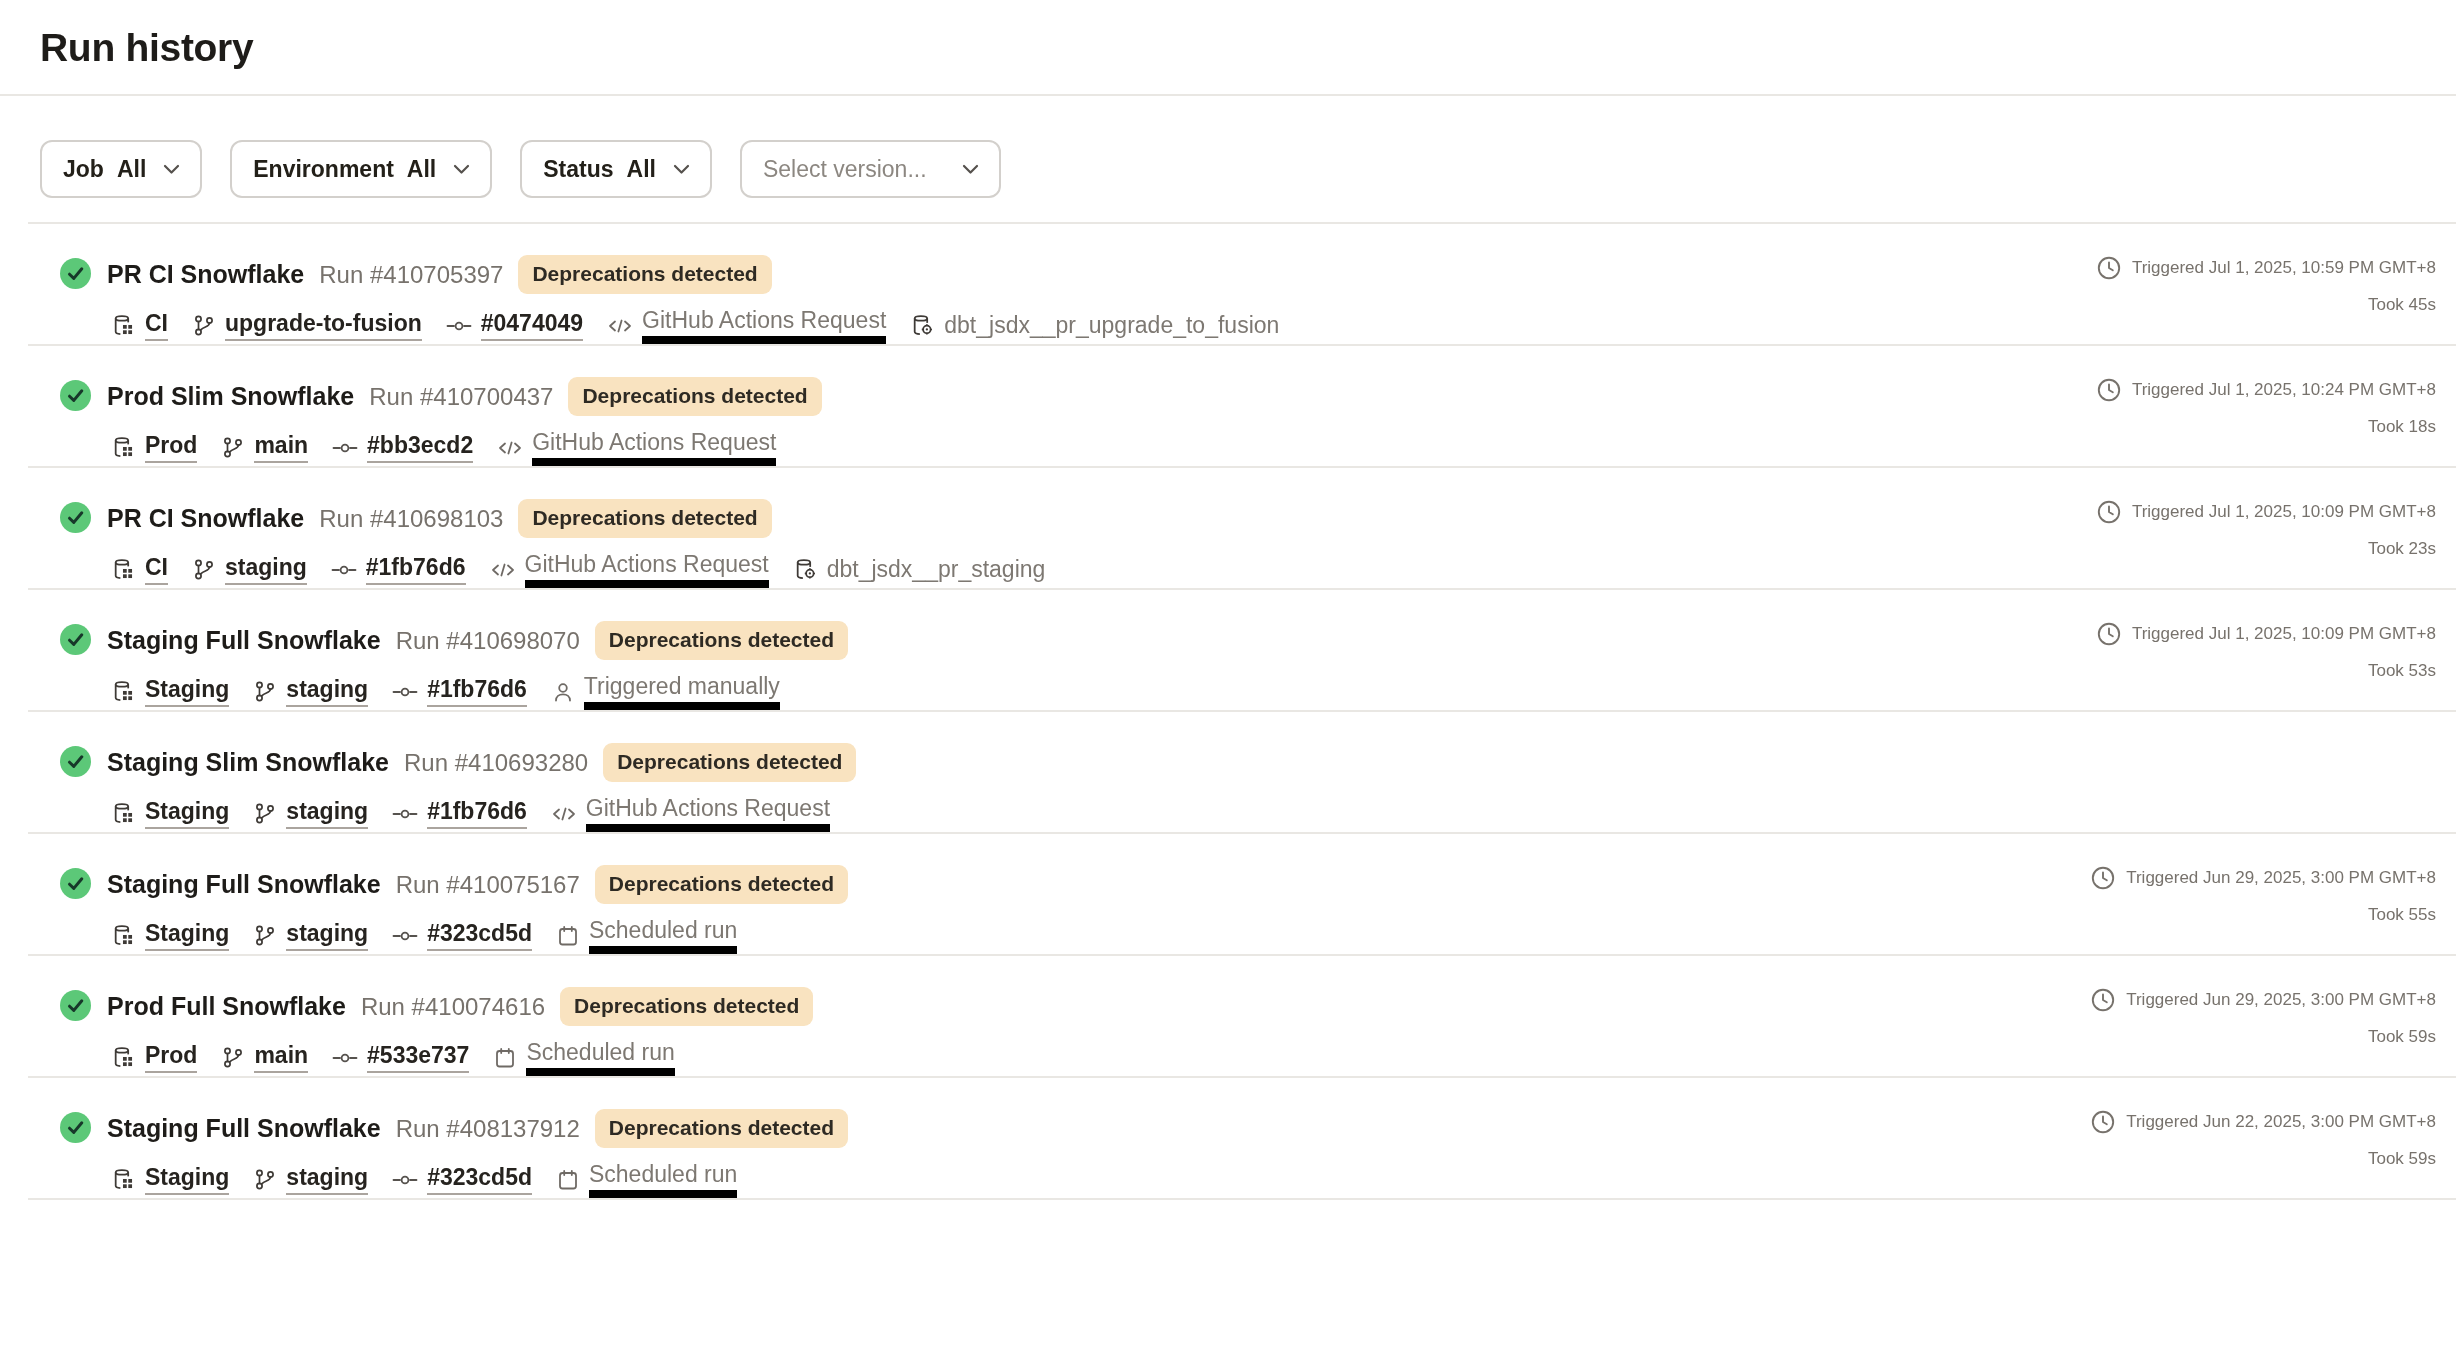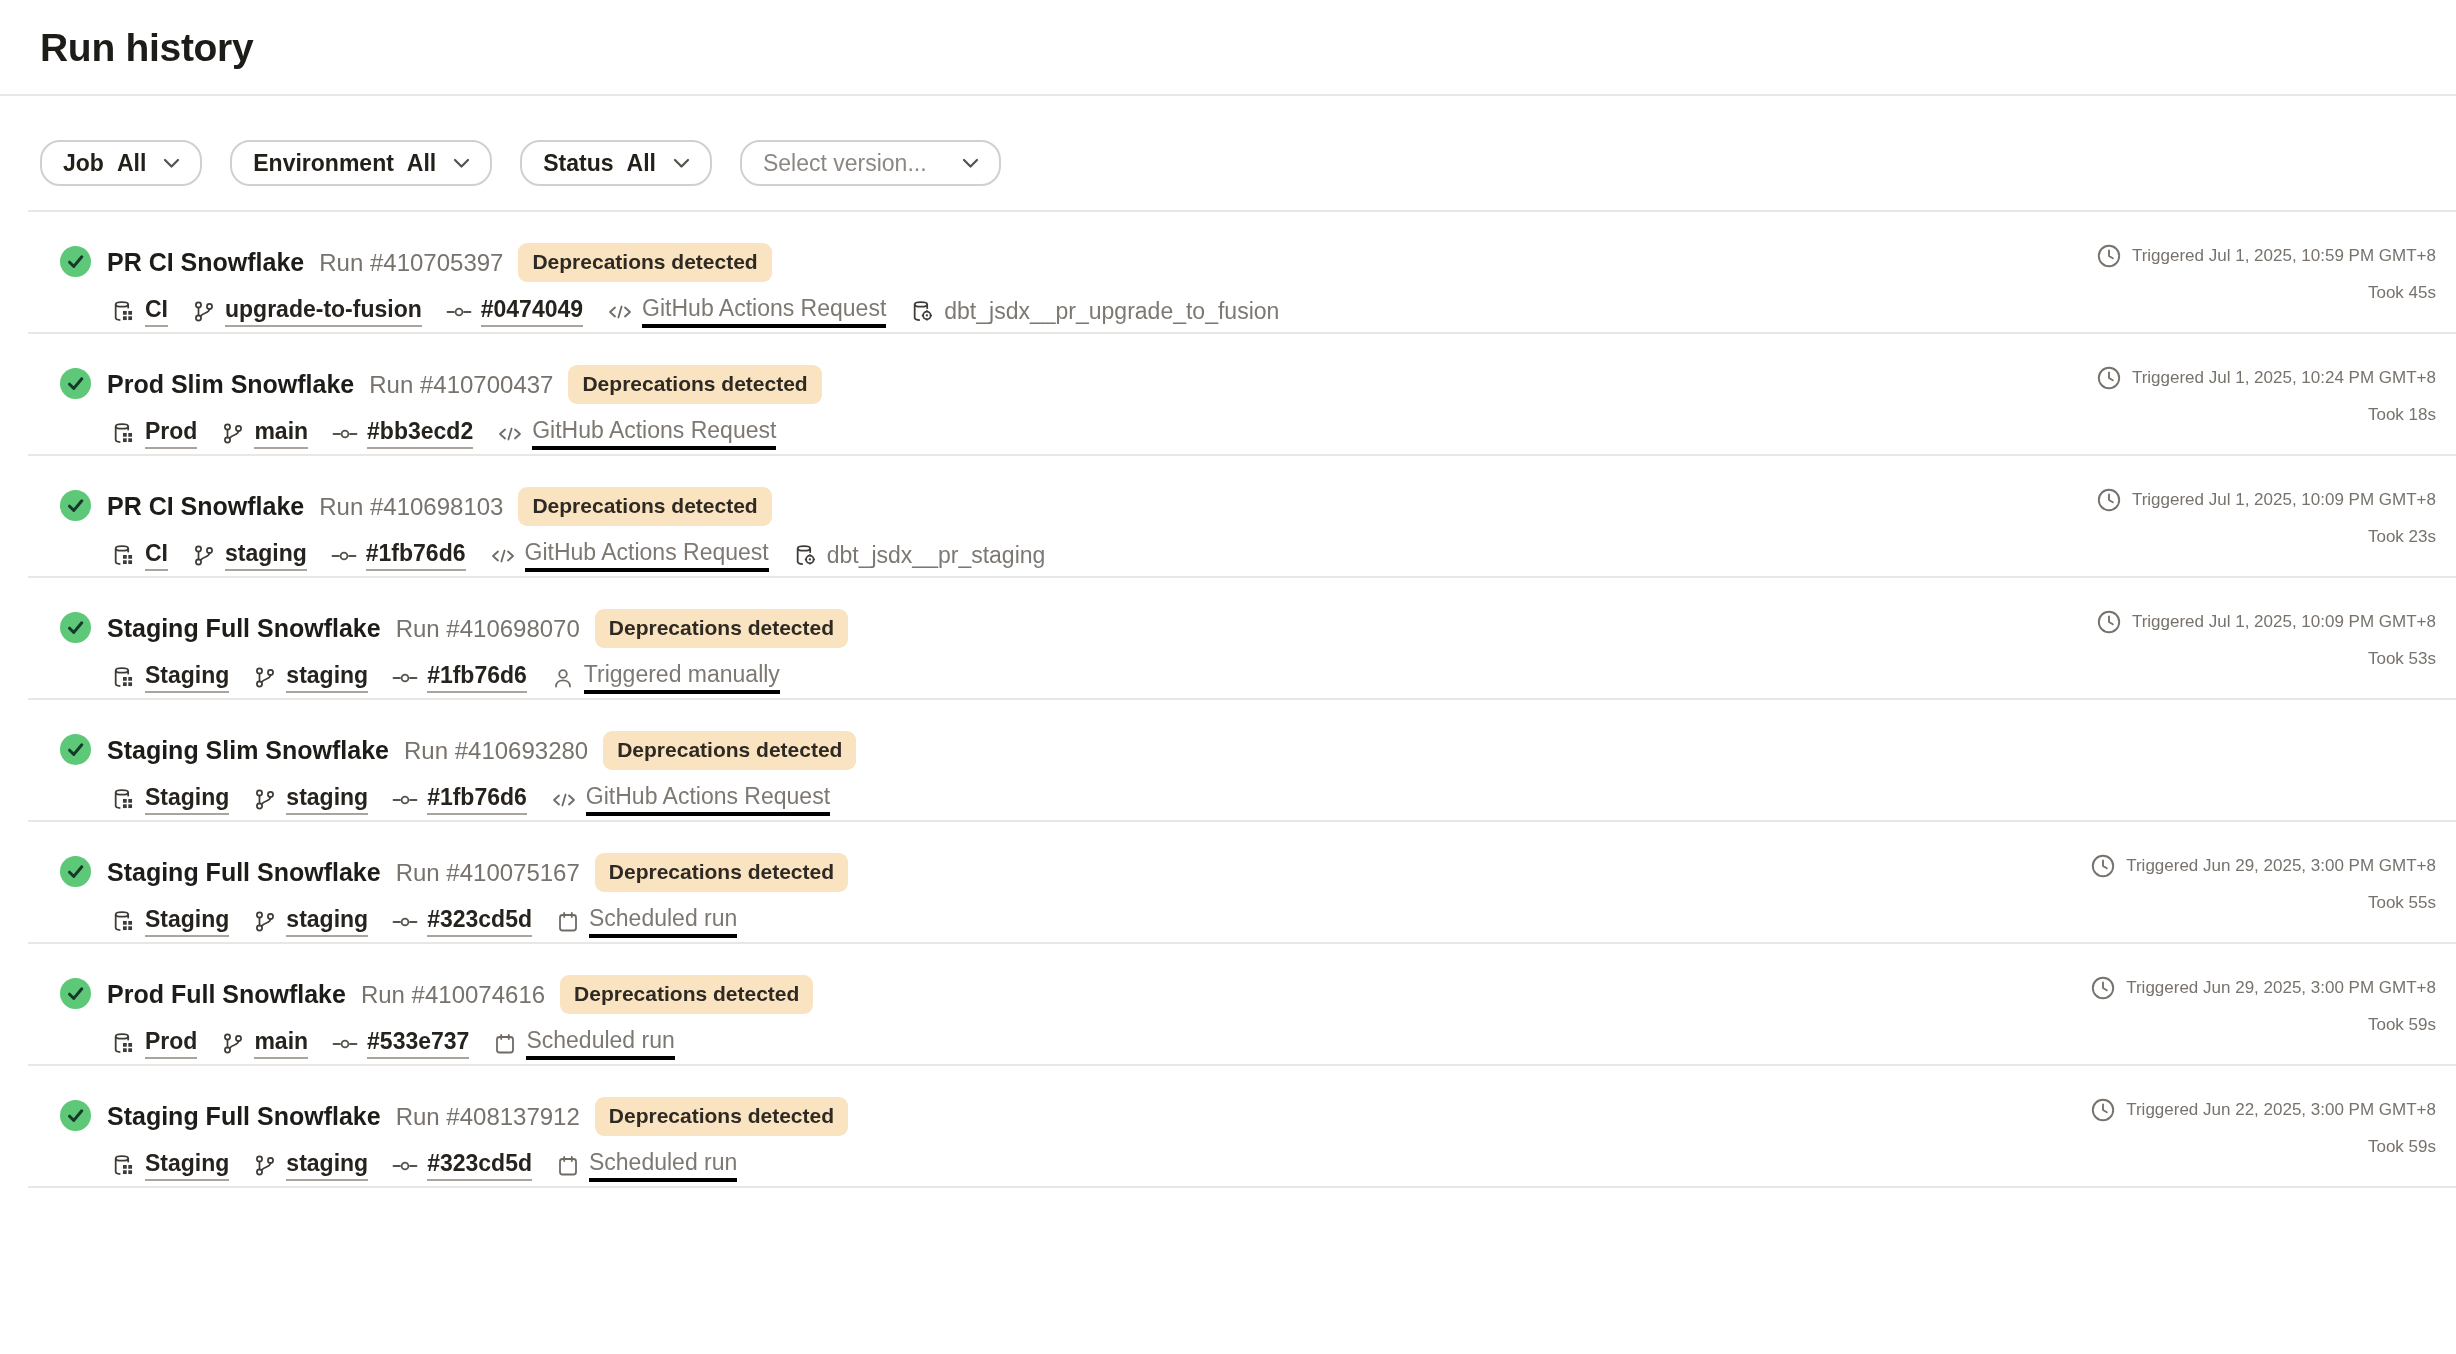--- a/index.html
+++ b/index.html
@@ -12,22 +12,22 @@
   }
   .page-title {
     margin: 26px 0 0 40px;
     font-size: 39px; font-weight: 700; letter-spacing: -0.3px;
     color: var(--text-primary, #1e1c19);
   }
   .title-divider { border: none; border-top: 2px solid var(--divider, #e9e7e3); margin: 24px 0 0 0; }
   .filters { display: flex; gap: 28px; margin: 44px 0 0 40px; }
   .filter-btn {
     display: flex; align-items: center; gap: 13px;
-    height: 46px; padding: 0 20px 0 21px;
-    background: #fff; border: 2px solid var(--border, #d3d0cc); border-radius: 20px;
+    height: 58px; padding: 0 20px 0 21px;
+    background: #fff; border: 2px solid var(--border, #d3d0cc); border-radius: 12px;
     font-size: 23px; cursor: pointer;
   }
   .filter-btn .f-label { font-weight: 600; color: #232019; }
   .filter-btn .f-value { font-weight: 700; color: #232019; }
   .filter-btn .f-placeholder { font-weight: 400; color: #8c8781; margin-right: 18px; }
   .chev { margin-left: 4px; display: inline-flex; }
   .list-wrap { margin-left: 28px; margin-top: 24px; border-top: 2px solid var(--divider, #e9e7e3); }
   .run-row {
     display: flex; justify-content: space-between; align-items: stretch;
     padding: 31px 20px 25px 32px;
@@ -47,21 +47,21 @@
   }
   .run-detail-line { display: flex; align-items: center; gap: 24px; margin: 13px 0 0 4px; font-size: 23px; }
   .detail-item { display: inline-flex; align-items: center; gap: 9px; white-space: nowrap; }
   .link-text {
     color: #26231f; font-weight: 700;
     border-bottom: 2px solid var(--link-underline, #aaa49e);
     padding-bottom: 2px; cursor: pointer;
   }
   .muted-link {
     color: #7d7872; font-weight: 400;
-    border-bottom: 4px solid #000000; padding-bottom: 2px;
+    border-bottom: 8px solid #000000; padding-bottom: 2px;
   }
   .schema-text { color: #7d7872; font-weight: 400; }
   .run-right {
     display: flex; flex-direction: column; justify-content: space-between;
     align-items: flex-end; flex: none; text-align: right;
     color: var(--text-secondary, #77726c); font-size: 17px; padding-bottom: 4px;
   }
   .triggered-line { display: inline-flex; align-items: center; gap: 10px; }
   .icon { display: inline-flex; flex: none; }
   svg { display: block; }

